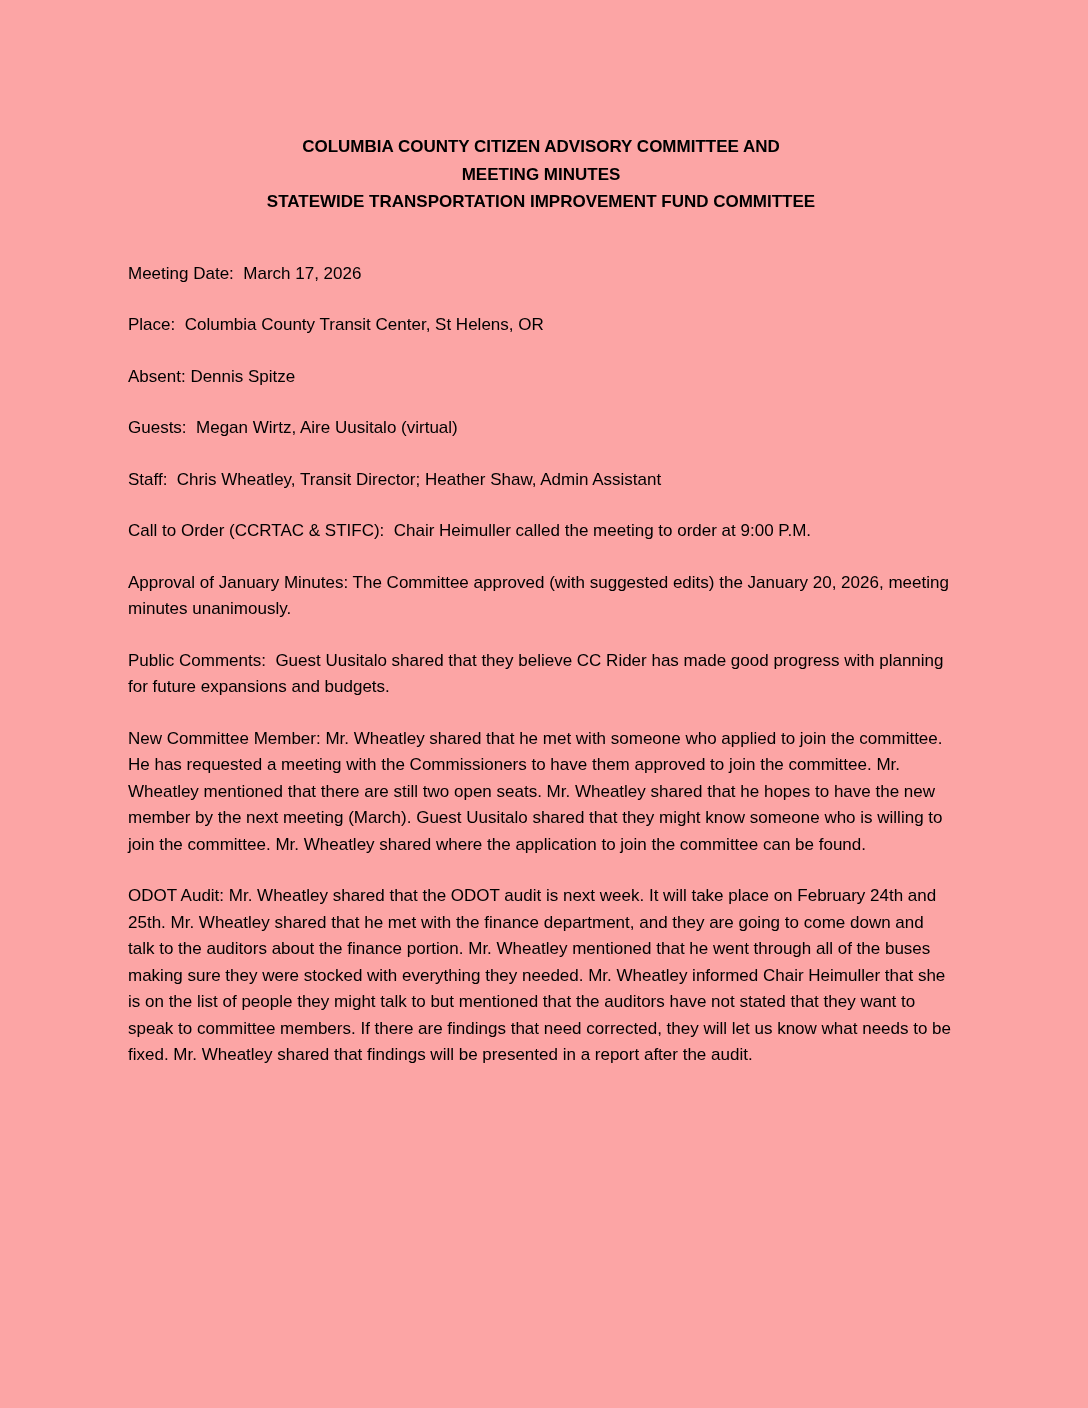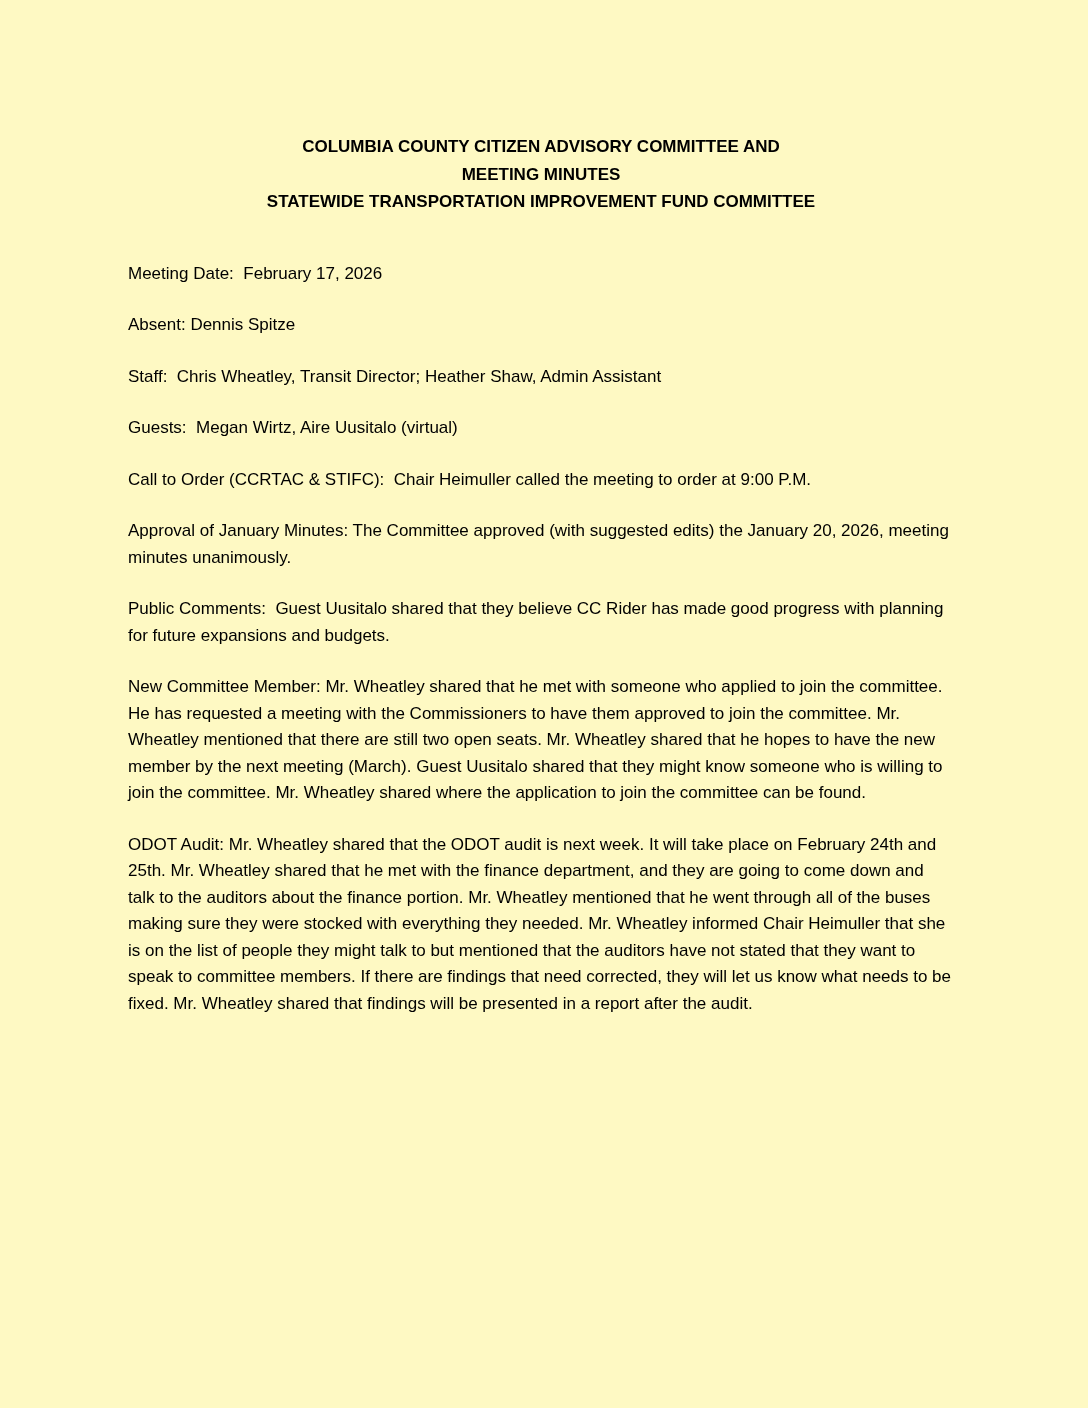--- a/index.html
+++ b/index.html
@@ -5,21 +5,21 @@
   * { margin: 0; padding: 0; box-sizing: border-box; }
   html, body { background: #ffffff; }
   body {
     font-family: "Liberation Sans", sans-serif;
     color: #000000;
     width: 1088px;
   }
   .page {
     width: 1088px;
     height: 1408px;
-    background: #fef9c3;
+    background: #fca5a5;
     padding: 133px 134px 40px 128px;
     overflow: hidden;
   }
   .doc-title {
     text-align: center;
     font-weight: bold;
     font-size: 17px;
     line-height: 27.5px;
     margin-bottom: 45px;
   }
@@ -37,24 +37,25 @@
 
 <div class="page">
 
   <header class="doc-title">
     <div>COLUMBIA COUNTY CITIZEN ADVISORY COMMITTEE AND</div>
     <div>MEETING MINUTES</div>
     <div>STATEWIDE TRANSPORTATION IMPROVEMENT FUND COMMITTEE</div>
   </header>
 
   <section>
-    <p class="para"><span class="label">Meeting Date:</span><span class="value">  February 17, 2026</span></p>
+    <p class="para"><span class="label">Meeting Date:</span><span class="value">  March 17, 2026</span></p>
+    <p class="para"><span class="label">Place:</span><span class="value">  Columbia County Transit Center, St Helens, OR</span></p>
     <p class="para"><span class="label">Absent:</span><span class="value"> Dennis Spitze</span></p>
+    <p class="para"><span class="label">Guests:</span><span class="value">  Megan Wirtz, Aire Uusitalo (virtual)</span></p>
     <p class="para"><span class="label">Staff:</span><span class="value">  Chris Wheatley, Transit Director; Heather Shaw, Admin Assistant</span></p>
-    <p class="para"><span class="label">Guests:</span><span class="value">  Megan Wirtz, Aire Uusitalo (virtual)</span></p>
   </section>
 
   <section>
     <p class="para"><span class="label">Call to Order (CCRTAC &amp; STIFC):</span><span class="value">  Chair Heimuller called the meeting to order at 9:00 P.M.</span></p>
     <p class="para"><span class="label">Approval of January Minutes:</span><span class="value"> The Committee approved (with suggested edits) the January 20, 2026, meeting minutes unanimously.</span></p>
     <p class="para"><span class="label">Public Comments:</span><span class="value">  Guest Uusitalo shared that they believe CC Rider has made good progress with planning for future expansions and budgets.</span></p>
     <p class="para"><span class="label">New Committee Member:</span><span class="value"> Mr. Wheatley shared that he met with someone who applied to join the committee. He has requested a meeting with the Commissioners to have them approved to join the committee. Mr. Wheatley mentioned that there are still two open seats. Mr. Wheatley shared that he hopes to have the new member by the next meeting (March). Guest Uusitalo shared that they might know someone who is willing to join the committee. Mr. Wheatley shared where the application to join the committee can be found.</span></p>
     <p class="para"><span class="label">ODOT Audit:</span><span class="value"> Mr. Wheatley shared that the ODOT audit is next week. It will take place on February 24th and 25th. Mr. Wheatley shared that he met with the finance department, and they are going to come down and talk to the auditors about the finance portion. Mr. Wheatley mentioned that he went through all of the buses making sure they were stocked with everything they needed. Mr. Wheatley informed Chair Heimuller that she is on the list of people they might talk to but mentioned that the auditors have not stated that they want to speak to committee members. If there are findings that need corrected, they will let us know what needs to be fixed. Mr. Wheatley shared that findings will be presented in a report after the audit.</span></p>
   </section>
 

